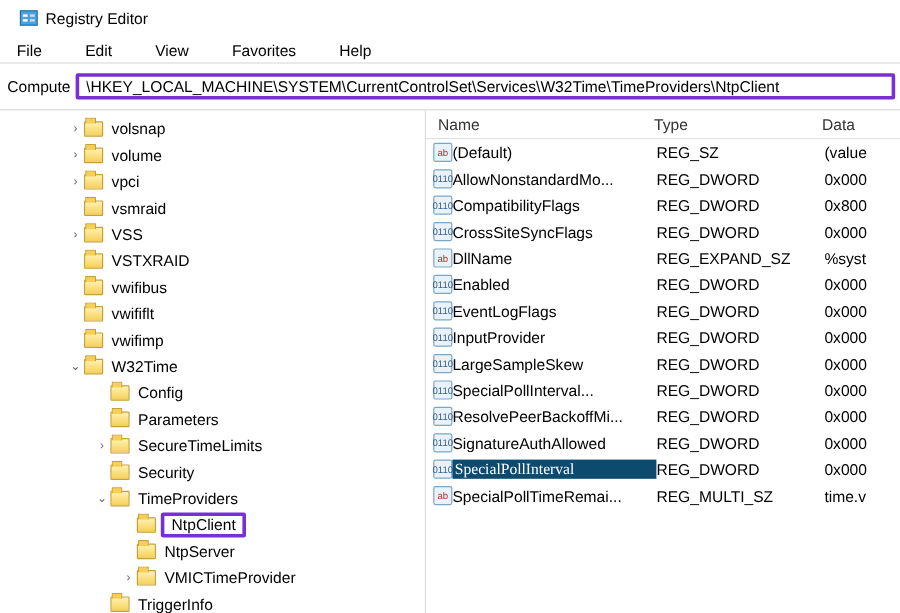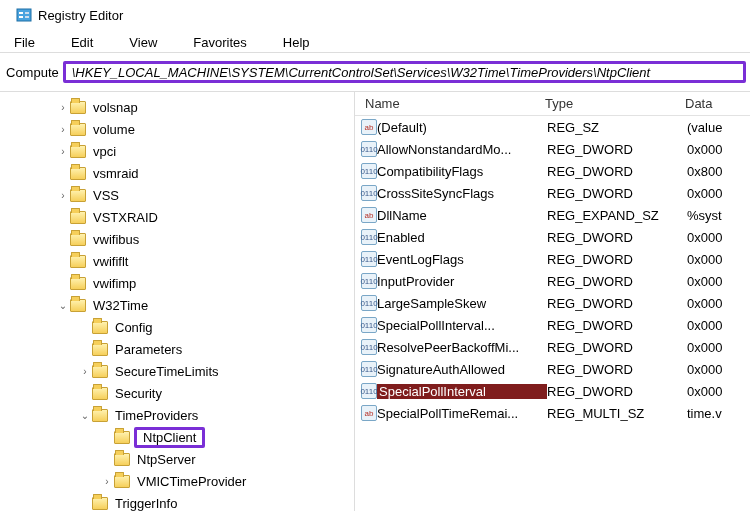--- a/index.html
+++ b/index.html
@@ -3,42 +3,42 @@
 <meta charset="utf-8">
 <style>
   * { box-sizing: border-box; margin: 0; padding: 0; font-family: "Segoe UI", Tahoma, sans-serif; font-size: 13px; }
   body { background: #fff; width: 750px; height: 511px; overflow: hidden; position: relative; }
   .titlebar { display: flex; align-items: center; height: 30px; padding: 0 16px; }
   .titlebar .icon { width: 16px; height: 16px; margin-right: 6px; }
   .menubar { display: flex; align-items: flex-end; height: 22px; padding: 0 4px; gap: 16px; }
   .menubar span { padding: 2px 10px; cursor: default; }
   .addrbar { display: flex; align-items: center; height: 40px; border-top: 1px solid #ddd; border-bottom: 1px solid #ddd; padding: 2px 4px; }
   .addr-label { padding: 0 4px 0 2px; color: #000; }
-  .addr-input { flex: 1; height: 22px; border: 3px solid #7a2fd6; border-radius: 2px; padding: 0 6px; background: #fff; font-size: 13px; outline: none; font-style: italic; }
+  .addr-input { flex: 1; height: 22px; border: 3px solid #7a2fd6; border-radius: 2px; padding: 0 6px; background: #fff; font-size: 13px; outline: none; }
   .body { display: flex; height: calc(511px - 30px - 22px - 28px); }
   .tree { width: 355px; border-right: 1px solid #ddd; overflow: hidden; padding-top: 4px; }
   .tree-row { display: flex; align-items: center; height: 22px; white-space: nowrap; }
   .spacer { display: inline-block; }
   .twisty { width: 14px; text-align: center; color: #666; cursor: pointer; font-size: 10px; }
   .twisty.empty { visibility: hidden; }
   .folder { width: 16px; height: 13px; background: linear-gradient(#fff2b0,#f6cf5a); border: 1px solid #c8a135; border-radius: 1px; margin-right: 4px; position: relative; }
   .folder::before { content:""; position:absolute; top:-4px; left:0; width:7px; height:4px; background:#f6cf5a; border:1px solid #c8a135; border-bottom:none; border-radius:1px 1px 0 0; }
   .tree-label { padding: 1px 3px; }
   .tree-label.sel { border: 3px solid #7a2fd6; border-radius: 2px; padding: 0 6px; }
   .list { flex: 1; overflow: hidden; }
   .list-head { display: flex; align-items: center; height: 24px; border-bottom: 1px solid #e2e2e2; color: #333; }
   .col-name { flex: 0 0 190px; padding-left: 10px; }
   .col-type { flex: 0 0 140px; }
   .col-data { flex: 1; }
   .list-row { display: flex; align-items: center; height: 22px; padding-left: 6px; }
   .val-icon { width: 16px; height: 16px; margin-right: 0; border: 1px solid #7aa7c7; background:#e9f2f9; display:flex; align-items:center; justify-content:center; border-radius:2px; font-size:8px; }
   .val-icon.str { color:#b53027; }
   .val-icon.bin { color:#3a5b8c; }
   .val-name { flex: 0 0 170px; overflow:hidden; text-overflow: ellipsis; white-space: nowrap; }
-  .val-name.sel { background:#7f1d1d; color:#fff; padding:0 2px; }
+  .val-name.sel { background:#0c4a6e; color:#fff; padding:0 2px;font-family:Liberation Serif, serif; }
   .val-type { flex: 0 0 140px; }
   .val-data { flex: 1; overflow:hidden; white-space:nowrap; }
 </style>
 </head>
 <body>
 
 <div class="titlebar">
   <svg class="icon" viewBox="0 0 16 16">
     <rect x="1" y="2" width="14" height="12" fill="#4aa3df" stroke="#1d6fa5"></rect>
     <rect x="3" y="5" width="4" height="2" fill="#fff"></rect>

